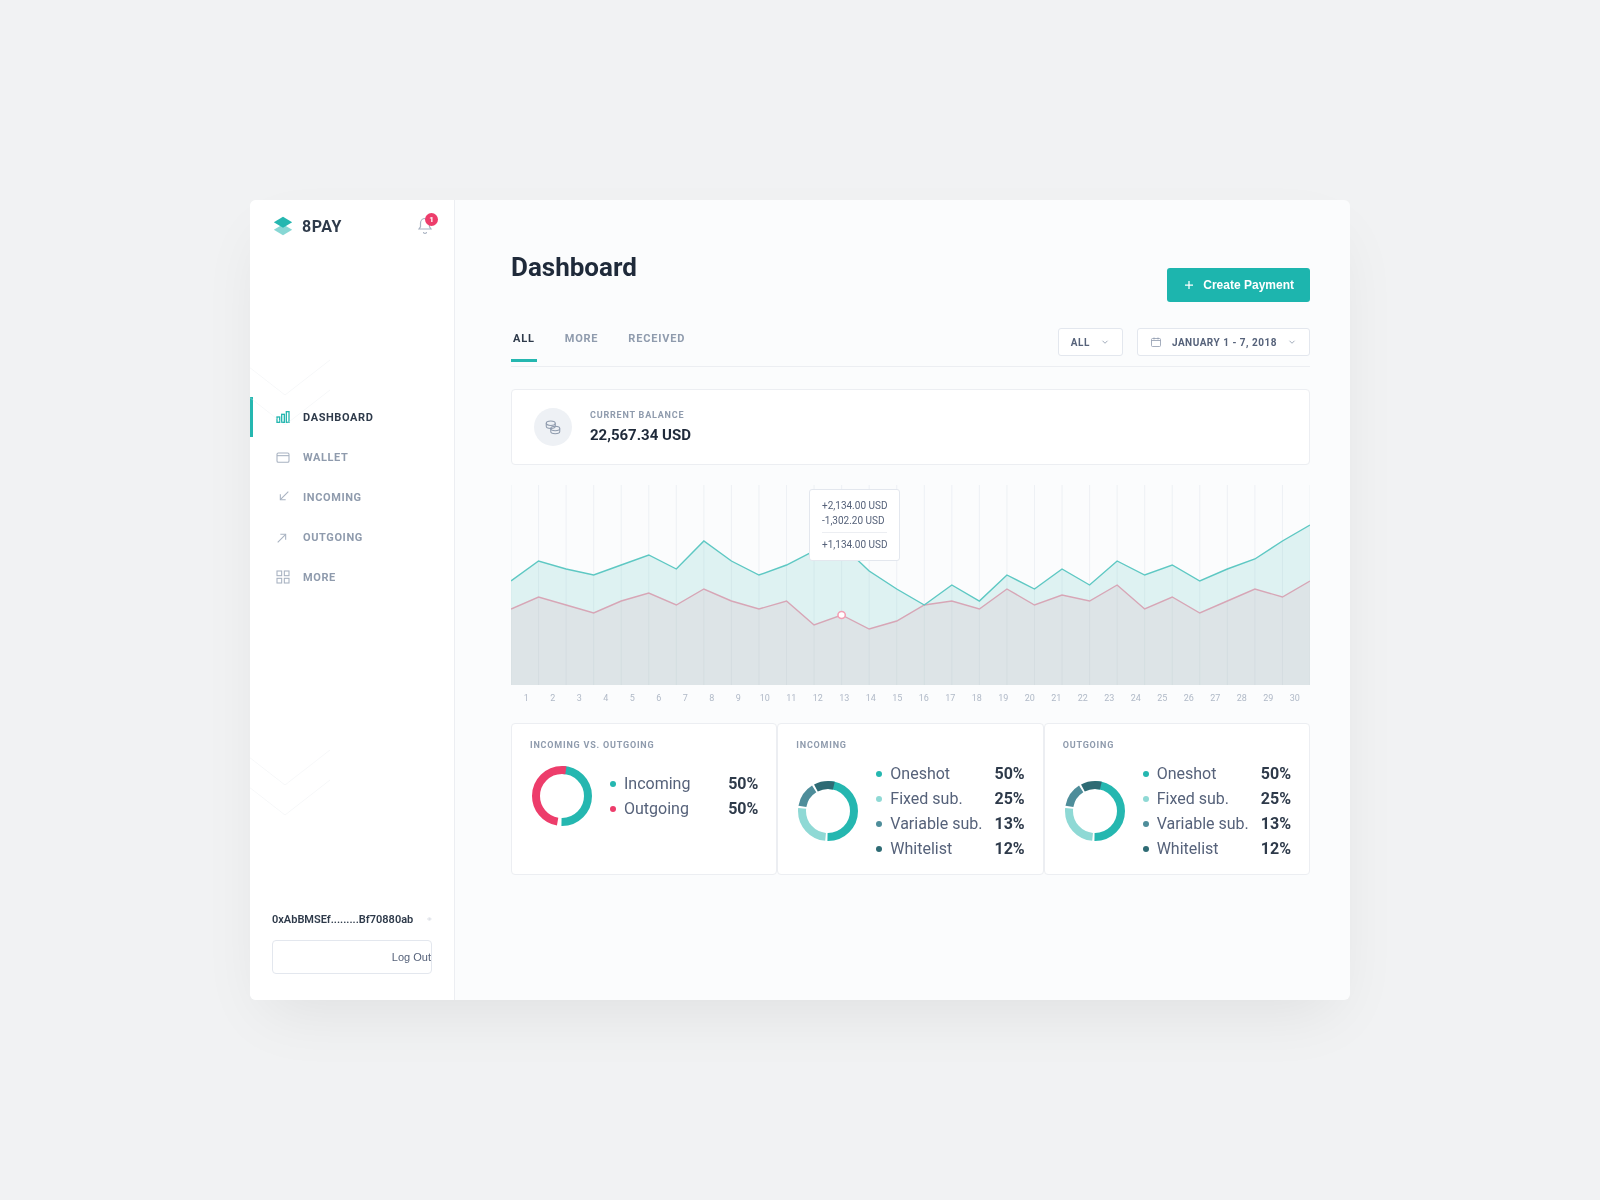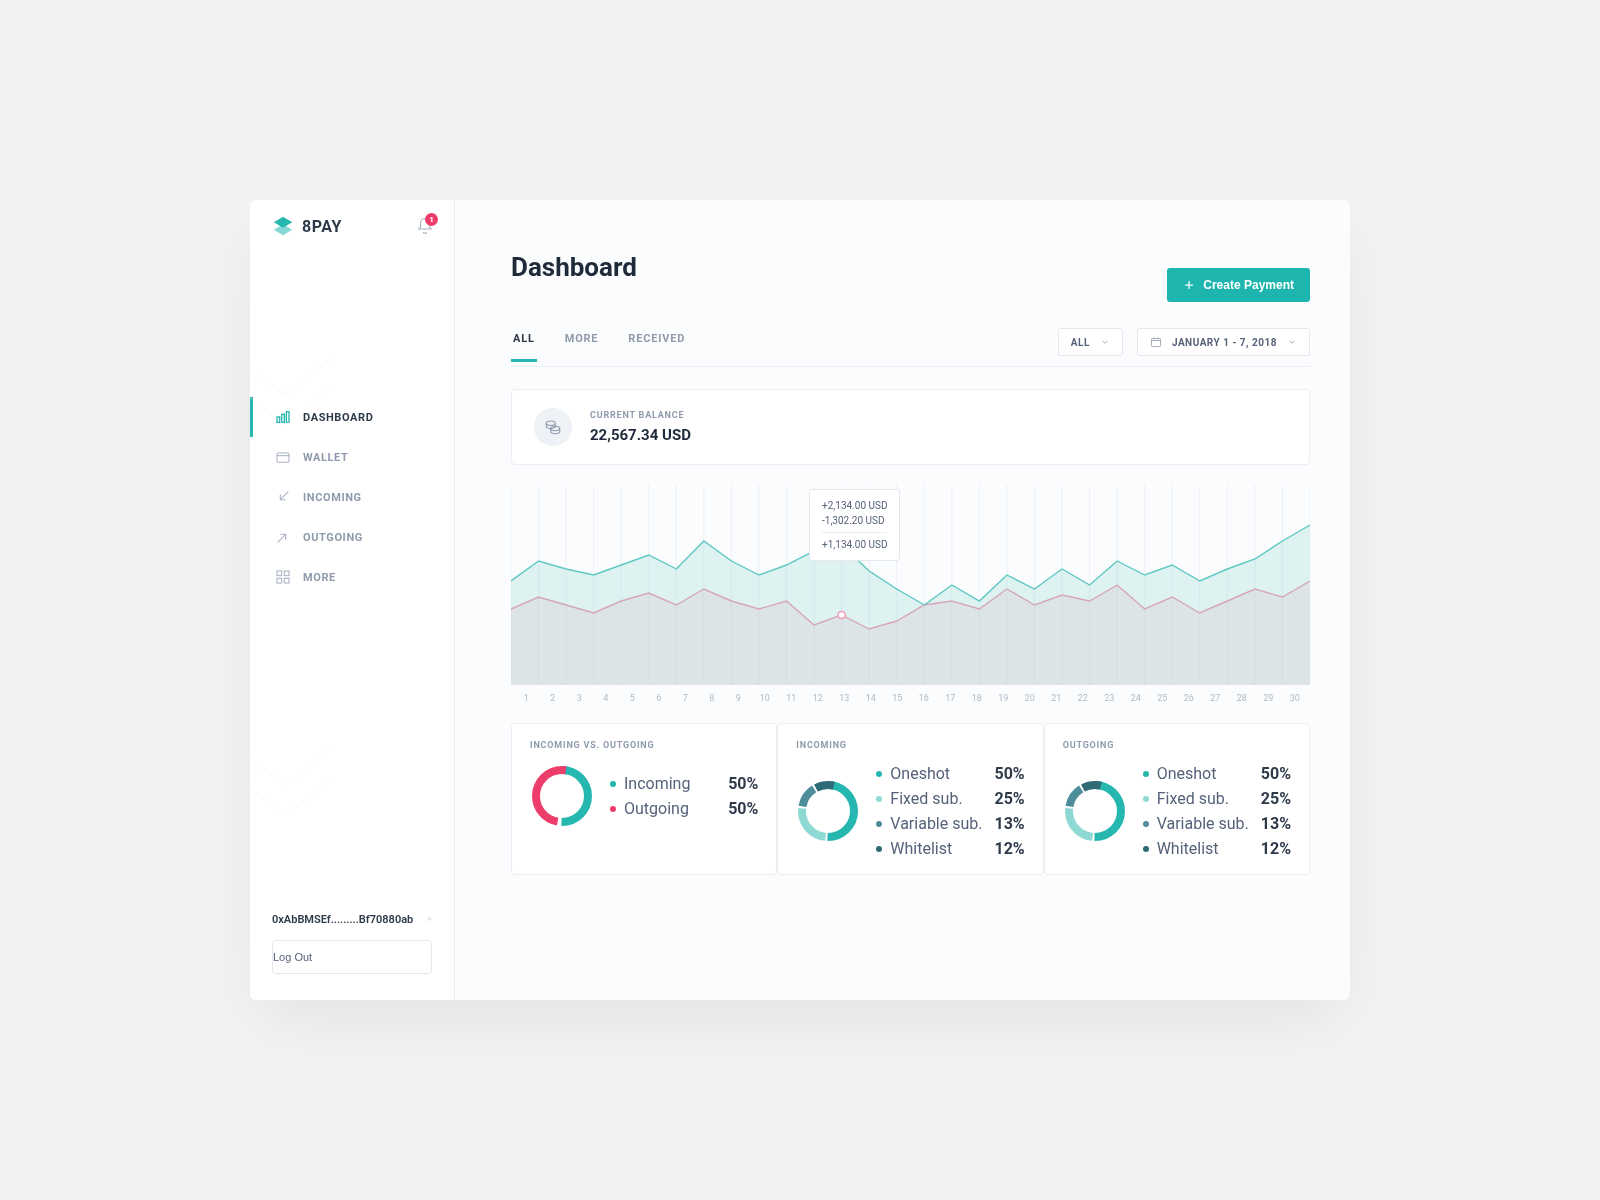--- a/index.html
+++ b/index.html
@@ -53,21 +53,21 @@
     display: flex; align-items: center; gap: 12px;
     padding: 12px 22px; font-size: 11px; font-weight: 700;
     letter-spacing: 0.6px; color: #8f9bad; cursor: pointer;
     border-left: 3px solid transparent;
   }
   .nav-item.active { color: #2e3a4a; border-left-color: #25b7b0; }
   .nav-item .nav-icon { width: 16px; height: 16px; display:flex; align-items:center; justify-content:center; }
   .sidebar-bottom { margin-top: auto; padding: 0 22px 26px; }
   .addr { font-size: 11px; color: #2e3a4a; font-weight: 600; margin-bottom: 14px; display:flex; align-items:center; gap:14px;}
   .logout {
-    width: 100%; padding: 10px 0; text-align: left;
+    width: 100%; padding: 10px 0; text-align: right;
     border: 1px solid #e3e7ee; border-radius: 4px; background: #fff;
     font-size: 11px; color: #56627a; cursor: pointer;
   }
   
   .main { flex: 1; padding: 32px 40px 30px 56px; overflow: hidden; }
   .head { display:flex; justify-content: space-between; align-items: center; margin-bottom: 26px;}
   .title { font-size: 26px; font-weight: 700; color: #1f2a3a; }
   .create-btn {
     background: #1db5ae; color:#fff; border:none; border-radius:3px;
     padding: 10px 16px; font-size: 12px; font-weight: 600; cursor:pointer;

